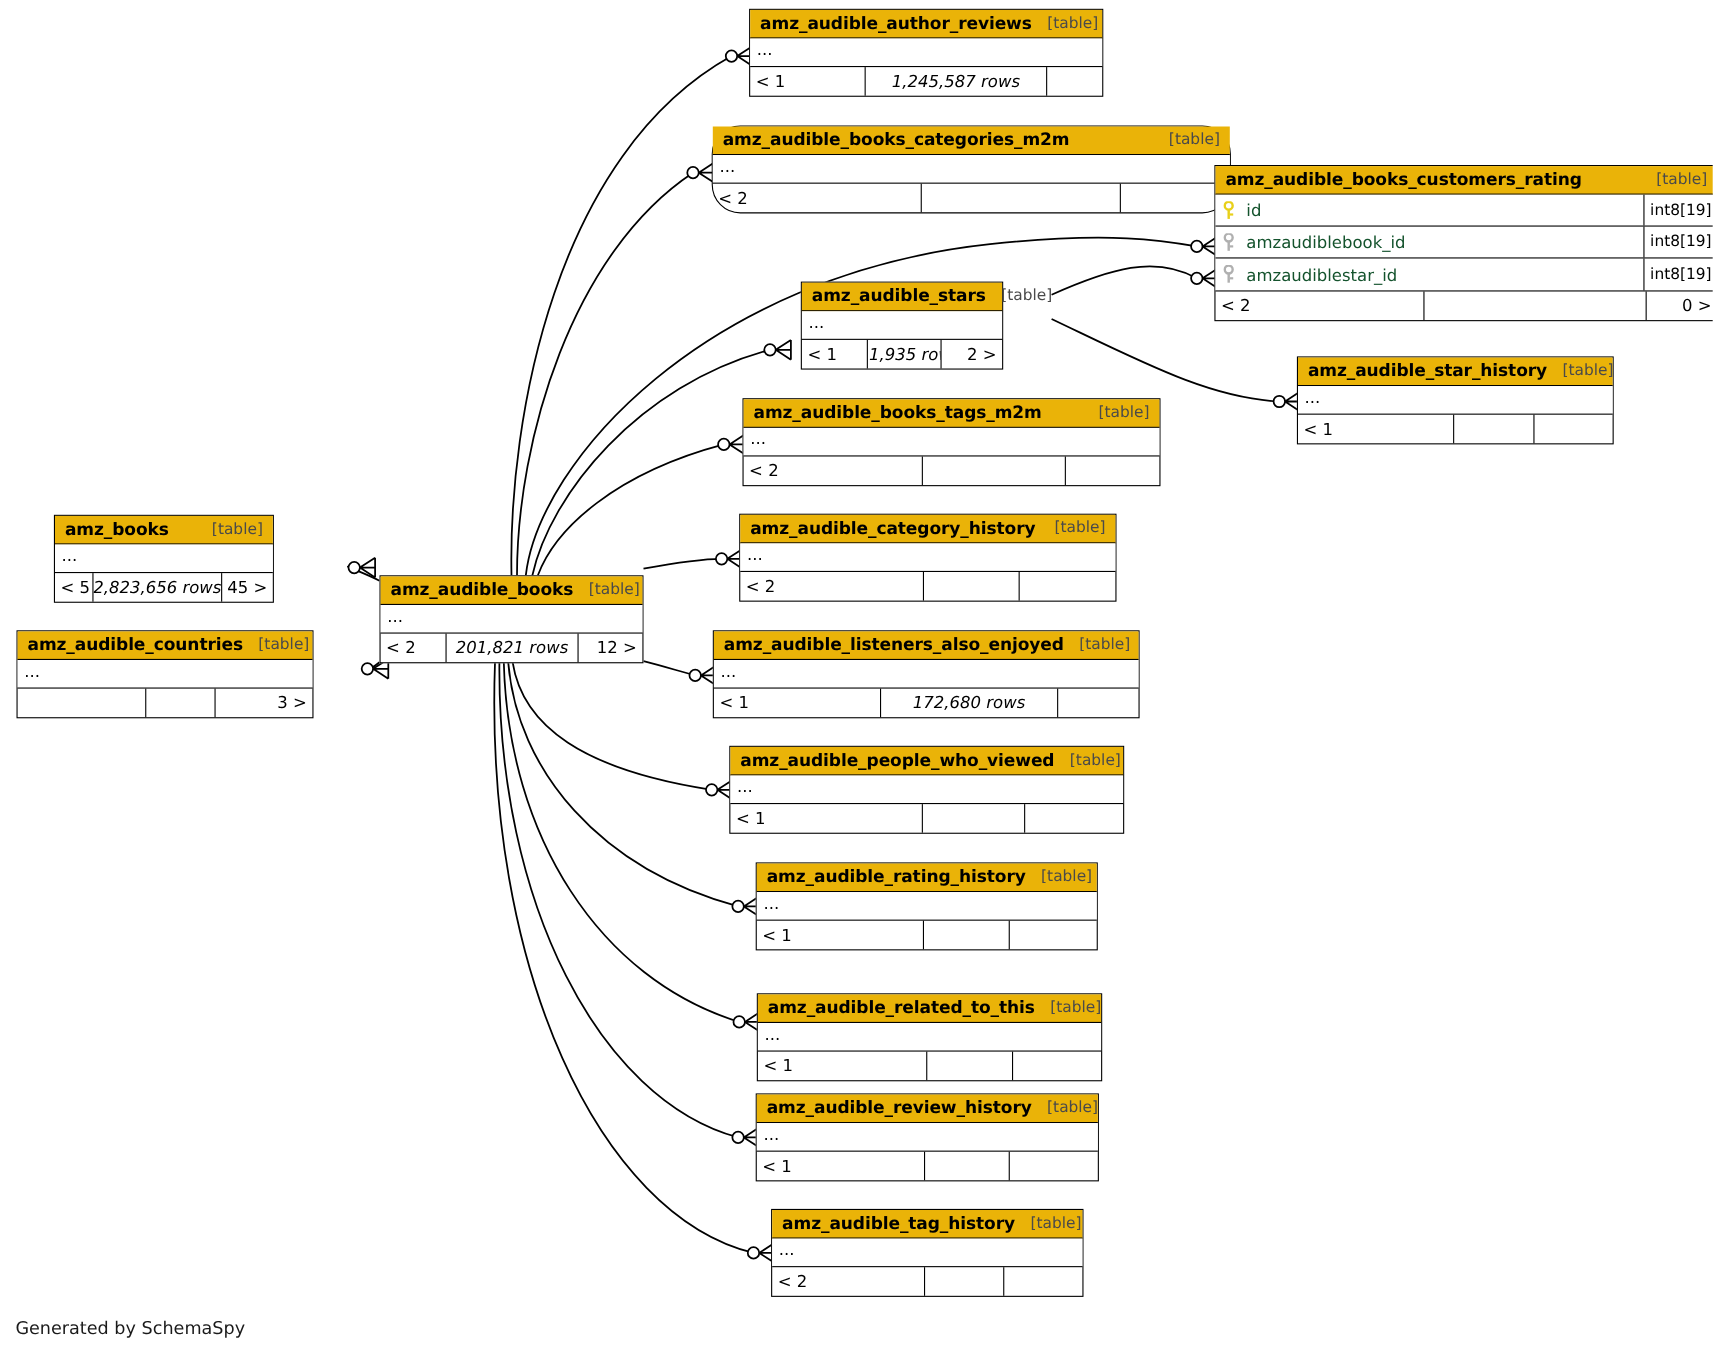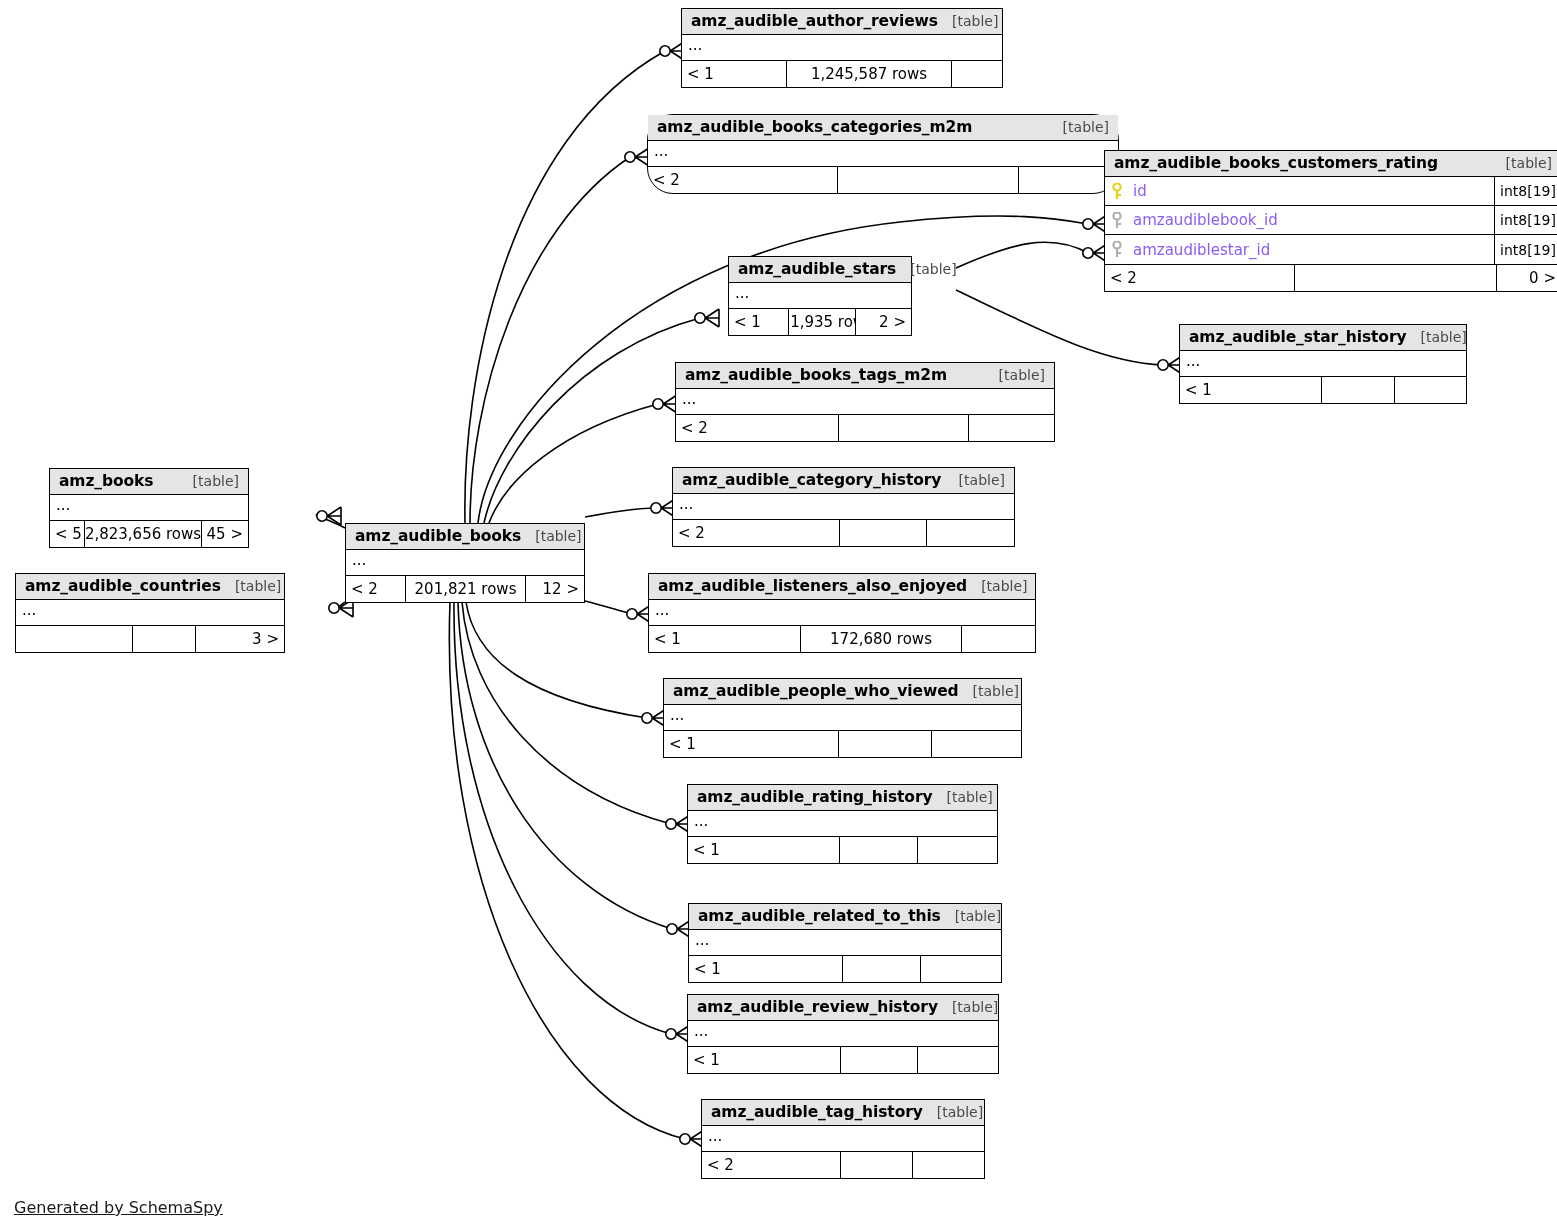--- a/index.html
+++ b/index.html
@@ -48,21 +48,21 @@
     position: absolute;
     z-index: 5;
     border: 1.6px solid #000000;
     background: #ffffff;
     box-sizing: border-box;
   }
   .tbl-head {
     display: flex;
     align-items: center;
     justify-content: space-between;
-    background: #e5e5e5;
+    background: #eab308;
     border-bottom: 1.6px solid #000000;
     padding: 3px 9px 4px 9px;
     box-sizing: border-box;
     white-space: nowrap;
   }
   .tbl-name {
     font-weight: bold;
     font-size: 15.5px;
     color: #000000;
     letter-spacing: -0.1px;
@@ -96,21 +96,21 @@
   .col-key {
     width: 26px;
     display: flex;
     align-items: center;
     justify-content: center;
     flex: none;
   }
   .col-name {
     flex: 1 1 auto;
     font-size: 15px;
-    color: #8b5cf6;
+    color: #14532d;
     padding-left: 2px;
     white-space: nowrap;
   }
   .col-type {
     flex: none;
     font-size: 14px;
     color: #000000;
     border-left: 1.2px solid #000000;
     padding: 0 5px;
     height: 100%;
@@ -129,31 +129,30 @@
     display: flex;
     align-items: center;
     box-sizing: border-box;
     padding: 0 5px;
     border-right: 1.2px solid #000000;
     overflow: hidden;
     white-space: nowrap;
   }
   .foot-cell:last-child { border-right: none; }
   .foot-left  { justify-content: flex-start; }
-  .foot-mid   { justify-content: center; flex: 1 1 auto; }
+  .foot-mid   { justify-content: center; flex: 1 1 auto; font-style: italic; }
   .foot-right { justify-content: flex-end; }
 
   .footer-note {
     position: absolute;
     left: 14px;
     top: 1198px;
     font-size: 16px;
     color: #1a1a1a;
     z-index: 6;
-    text-decoration: underline;
   }
   .key-icon { display: block; }
 </style>
 </head>
 <body>
 
 <div id="canvas">
   <svg id="edge-layer" viewBox="0 0 1557 1232" width="1557" height="1232">
       <g>
         <path class="edge-path" d="M 465 523 C 462 380 505 140 665 51"></path>

